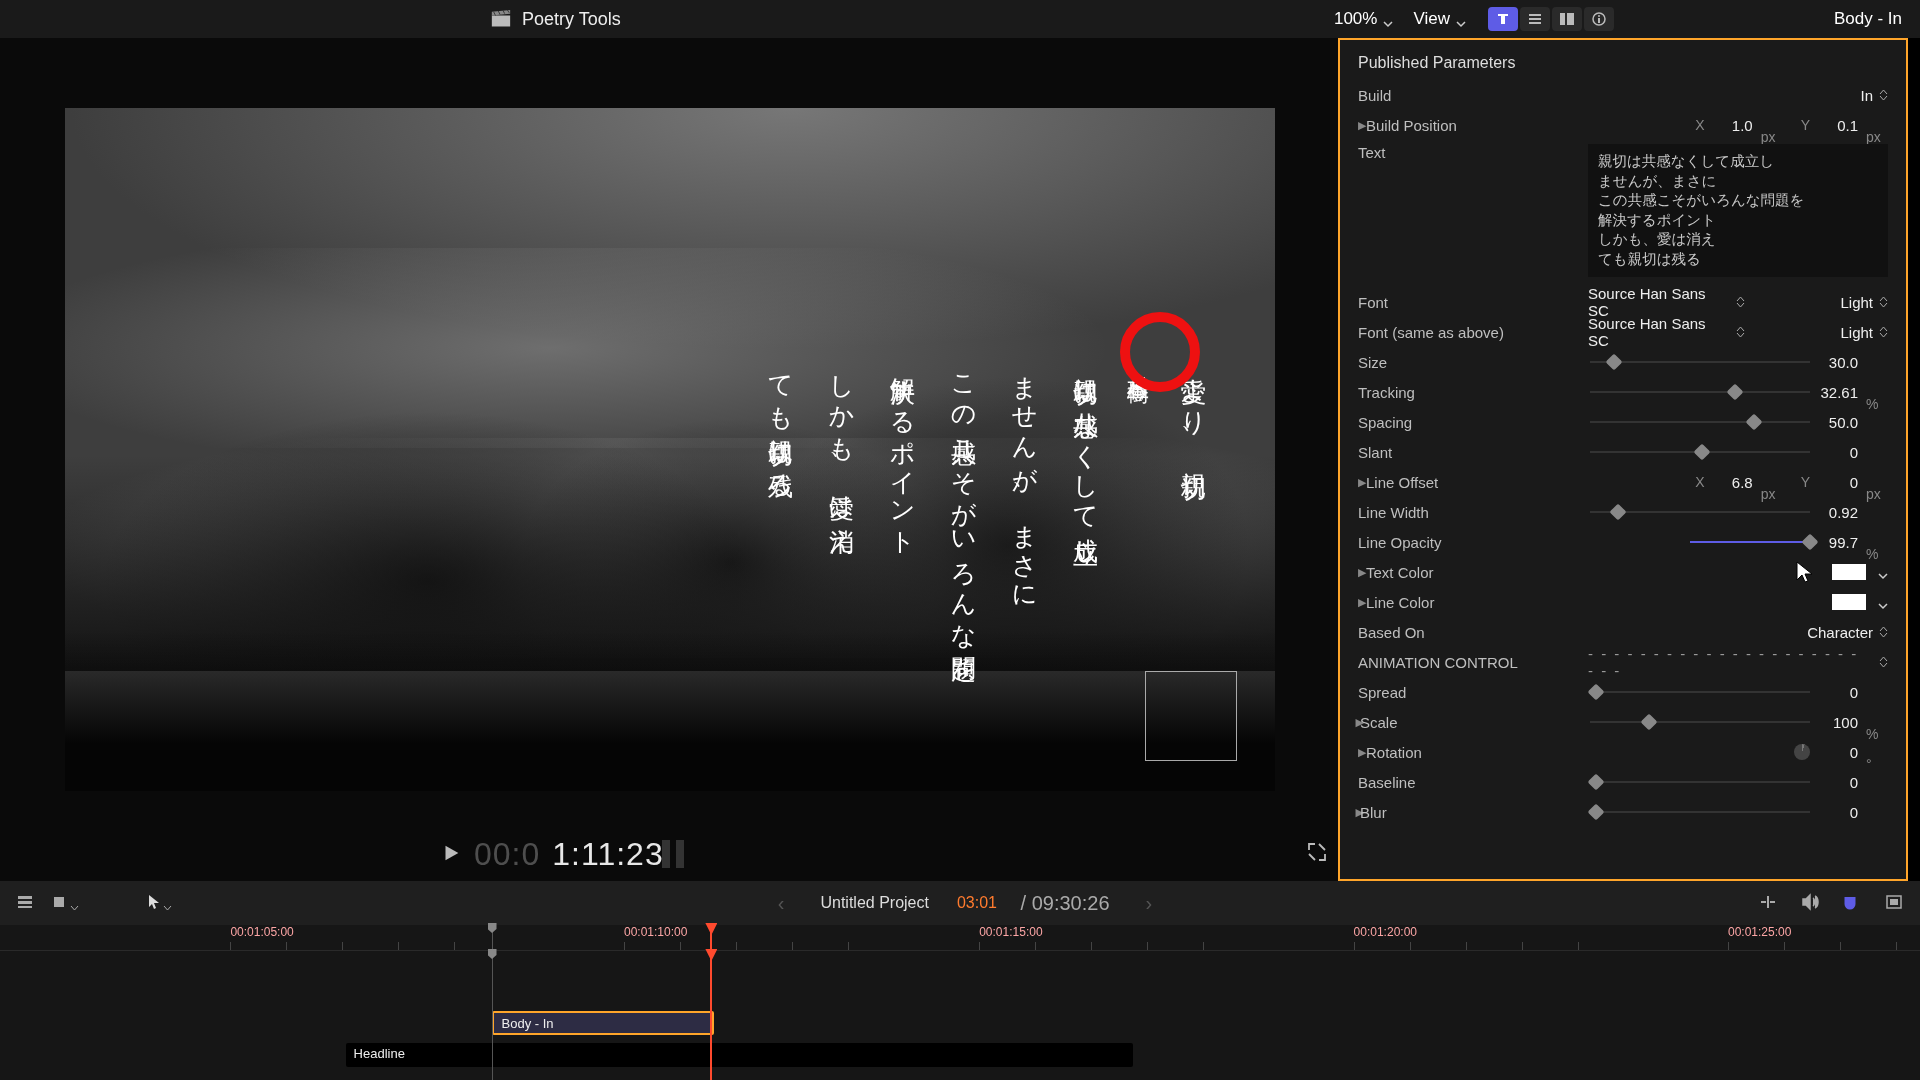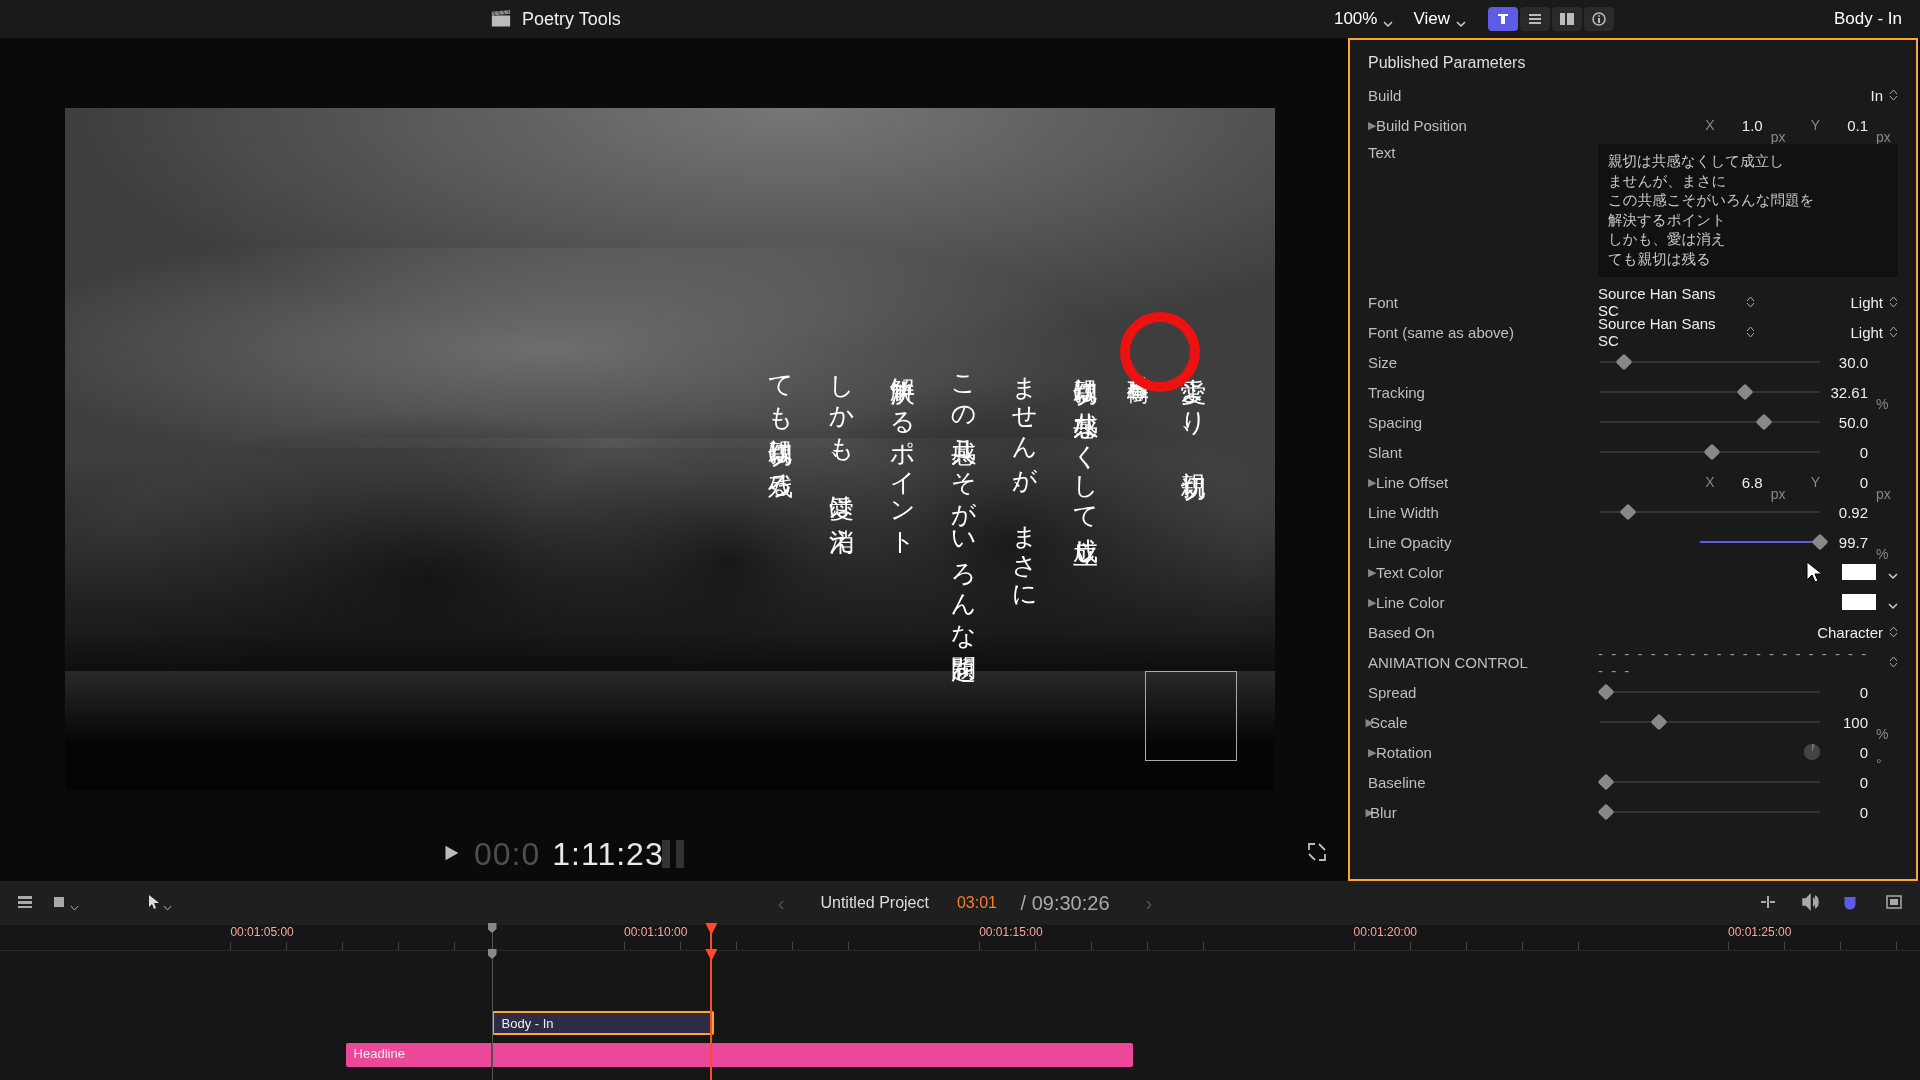--- a/index.html
+++ b/index.html
@@ -15,21 +15,21 @@
   .chev { width: 10px; height: 10px; display: inline-block; }
   .chev svg { width: 10px; height: 10px; }
   .panel-switch { display: flex; gap: 0; }
   .panel-btn { width: 30px; height: 24px; background: #2a2a2a; display: flex; align-items: center; justify-content: center; margin-left: 2px; border-radius: 4px; }
   .panel-btn.active { background: #5e5ce6; }
   .panel-btn svg { width: 16px; height: 14px; }
   .insp-title { color: #fff; font-size: 17px; margin-left: 200px; margin-right: auto; }
 
   
   .viewer { position: absolute; top: 38px; left: 0; width: 1350px; bottom: 199px; background: #0a0a0a; }
-  .inspector { position: absolute; top: 38px; right: 2px; width: 570px; bottom: 199px; background: #1a1a1a; border: 2px solid #ffa52a; overflow: hidden; }
+  .inspector { position: absolute; top: 38px; right: 12px; width: 570px; bottom: 199px; background: #1a1a1a; border: 2px solid #ffa52a; overflow: hidden; }
 
   
   .canvas-wrap { position: absolute; top: 70px; left: 65px; width: 1210px; height: 683px; background: #444; }
   .bgimg { position: absolute; inset: 0; }
   
   .sky { position: absolute; inset: 0; background:
       radial-gradient(1200px 400px at 60% 0%, #777 0%, #3e3e3e 60%),
       linear-gradient(#6a6a6a, #2a2a2a 60%, #111 100%);
   }
   .cloud1 { position:absolute; top:140px; left:0; right:0; height:200px; background: radial-gradient(800px 180px at 40% 50%, rgba(200,200,200,.35), transparent 70%);}
@@ -102,21 +102,21 @@
   .ruler { position:relative; height:26px; border-bottom:1px solid #2a2a2a;}
   .ruler .tick { position:absolute; top:0; font-size:12px; color:#fca5a5;}
   .ruler .tickbar { position:absolute; bottom:0; width:1px; height:8px; background:#444;}
   .playhead { position:absolute; top:0; bottom:0; width:2px; background:#ff4a2e; z-index:3;}
   .playhead::before { content:''; position:absolute; top:-2px; left:-5px; width:12px; height:12px; background:#ff4a2e; clip-path: polygon(0 0,100% 0,50% 100%);}
   .inpoint { position:absolute; top:0; bottom:0; width:1px; background:#555; z-index:2;}
   .inpoint::before{content:'';position:absolute;top:-2px;left:-4px;width:9px;height:10px;background:#888;clip-path:polygon(0 0,100% 0,100% 60%,50% 100%,0 60%);}
   .tracks { position:relative; height: calc(100% - 70px);}
   .clip { position:absolute; height:24px; border-radius:2px; font-size:13px; padding:3px 8px; color:#eee;}
   .clip.body { background:#2d2c44; border:2px solid #ffa52a;}
-  .clip.headline { background:#ec4899;}
+  .clip.headline { background:#000000;}
   .clip.headline::after{content:'';position:absolute;left:145px;top:0;bottom:0;width:2px;background:rgba(0,0,0,.4);}
   .sq18{width:18px;height:18px;}
 </style>
 </head>
 <body>
 
 <div class="topbar">
   <div class="topbar-left">
     <span class="clapper">
       <svg viewBox="0 0 24 20">

